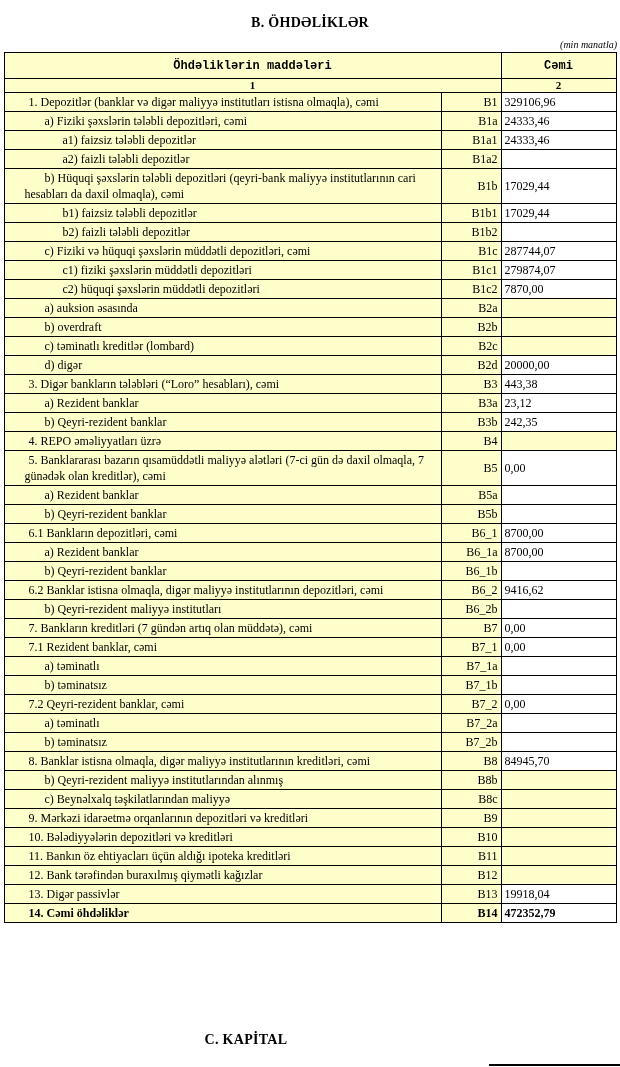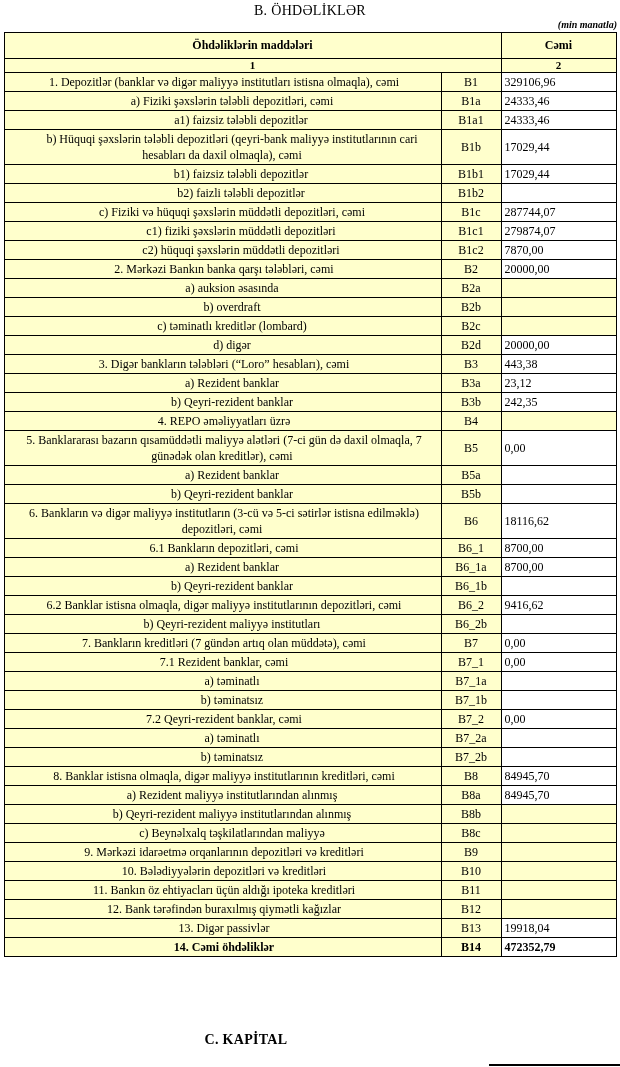--- a/index.html
+++ b/index.html
@@ -9,33 +9,32 @@
     background:#ffffff;
     color:#000;
     font-family:"Liberation Serif", serif;
     overflow:hidden;
     position:relative;
   }
   .page { position:relative; width:620px; height:1067px; }
 
   .title {
     text-align:center;
-    font-weight:normal;
+    font-weight:bold;
     font-size:14px;
-    padding-top:3px;
+    padding-top:15px;
     letter-spacing:0.3px;
   }
   .unit-note {
     width:614px;
-    margin:0 auto 1px auto;
+    margin:8px auto 1px auto;
     text-align:right;
     font-style:italic;
     font-size:10px;
     line-height:12px;
-    font-weight:bold;
   }
 
   table {
     border-collapse:collapse;
     table-layout:fixed;
     width:612px;
     margin:0 auto;
   }
   col.c-label  { width:437px; }
   col.c-code   { width:60px;  }
@@ -45,36 +44,36 @@
     border:1px solid #000;
     background: var(--cell-bg, #FFFFCC);
   }
   th {
     font-size:12px;
     font-weight:bold;
     text-align:center;
     vertical-align:middle;
     padding:2px 3px;
   }
-  th.items-h, th.total-h { height:26px; }
+  th.items-h, th.total-h { height:26px;font-family:Liberation Mono, monospace; }
   tr.colnums th {
     font-size:11px;
     padding:0 3px;
     line-height:13px;
     height:14px;
   }
 
   td {
     font-size:12px;
     line-height:16px;
     padding:1px 3px;
     vertical-align:middle;
   }
-  td.label  { text-align:center; padding-left:2px; }
-  td.code   { text-align:center; }
+  td.label  { text-align:left; padding-left:20px; }
+  td.code   { text-align:right; }
   td.amount { text-align:left; padding-right:4px; }
   td.amount.white { background: var(--value-bg, #FFFFFF); }
 
   .indent-0 { text-indent:4px; }
   .indent-1 { text-indent:20px;margin-left:32px; }
   .indent-2 { text-indent:38px; }
 
   tr.bold td { font-weight:bold; }
 
   .next-title {
@@ -129,20 +128,25 @@
           <td class="label indent-1">a) Fiziki şəxslərin tələbli depozitləri, cəmi</td>
           <td class="code">B1a</td>
           <td class="amount white">24333,46</td>
         </tr>
         <tr>
           <td class="label indent-2">a1) faizsiz tələbli depozitlər</td>
           <td class="code">B1a1</td>
           <td class="amount white">24333,46</td>
         </tr>
         <tr>
+          <td class="label indent-2">a2) faizli tələbli depozitlər</td>
+          <td class="code">B1a2</td>
+          <td class="amount white"></td>
+        </tr>
+        <tr>
           <td class="label indent-1">b) Hüquqi şəxslərin tələbli depozitləri (qeyri-bank maliyyə institutlarının cari hesabları da daxil olmaqla), cəmi</td>
           <td class="code">B1b</td>
           <td class="amount white">17029,44</td>
         </tr>
         <tr>
           <td class="label indent-2">b1) faizsiz tələbli depozitlər</td>
           <td class="code">B1b1</td>
           <td class="amount white">17029,44</td>
         </tr>
         <tr>
@@ -159,25 +163,20 @@
           <td class="label indent-2">c1) fiziki şəxslərin müddətli depozitləri</td>
           <td class="code">B1c1</td>
           <td class="amount white">279874,07</td>
         </tr>
         <tr>
           <td class="label indent-2">c2) hüquqi şəxslərin müddətli depozitləri</td>
           <td class="code">B1c2</td>
           <td class="amount white">7870,00</td>
         </tr>
         <tr>
-          <td class="label indent-0">2. Mərkəzi Bankın banka qarşı tələbləri, cəmi</td>
-          <td class="code">B2</td>
-          <td class="amount white">20000,00</td>
-        </tr>
-        <tr>
           <td class="label indent-1">a) auksion əsasında</td>
           <td class="code">B2a</td>
           <td class="amount"></td>
         </tr>
         <tr>
           <td class="label indent-1">b) overdraft</td>
           <td class="code">B2b</td>
           <td class="amount"></td>
         </tr>
         <tr>
@@ -219,25 +218,20 @@
           <td class="label indent-1">a) Rezident banklar</td>
           <td class="code">B5a</td>
           <td class="amount white"></td>
         </tr>
         <tr>
           <td class="label indent-1">b) Qeyri-rezident banklar</td>
           <td class="code">B5b</td>
           <td class="amount white"></td>
         </tr>
         <tr>
-          <td class="label indent-0">6. Bankların və digər maliyyə institutların (3-cü və 5-ci sətirlər istisna edilməklə) depozitləri, cəmi</td>
-          <td class="code">B6</td>
-          <td class="amount white">18116,62</td>
-        </tr>
-        <tr>
           <td class="label indent-0">6.1  Bankların depozitləri, cəmi</td>
           <td class="code">B6_1</td>
           <td class="amount white">8700,00</td>
         </tr>
         <tr>
           <td class="label indent-1">a) Rezident banklar</td>
           <td class="code">B6_1a</td>
           <td class="amount white">8700,00</td>
         </tr>
         <tr>
@@ -286,25 +280,20 @@
           <td class="amount white"></td>
         </tr>
         <tr>
           <td class="label indent-1">b) təminatsız</td>
           <td class="code">B7_2b</td>
           <td class="amount white"></td>
         </tr>
         <tr>
           <td class="label indent-0">8. Banklar istisna olmaqla, digər maliyyə institutlarının kreditləri, cəmi</td>
           <td class="code">B8</td>
-          <td class="amount white">84945,70</td>
-        </tr>
-        <tr>
-          <td class="label indent-1">a) Rezident maliyyə institutlarından alınmış</td>
-          <td class="code">B8a</td>
           <td class="amount white">84945,70</td>
         </tr>
         <tr>
           <td class="label indent-1">b) Qeyri-rezident maliyyə institutlarından alınmış</td>
           <td class="code">B8b</td>
           <td class="amount"></td>
         </tr>
         <tr>
           <td class="label indent-1">c) Beynəlxalq təşkilatlarından maliyyə</td>
           <td class="code">B8c</td>

